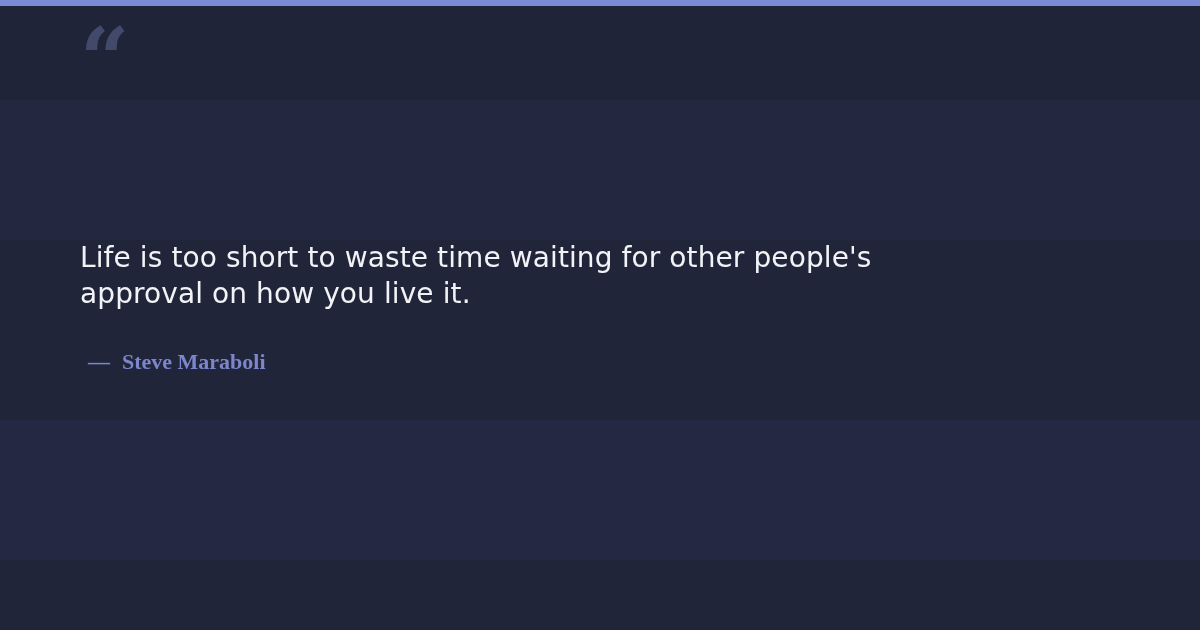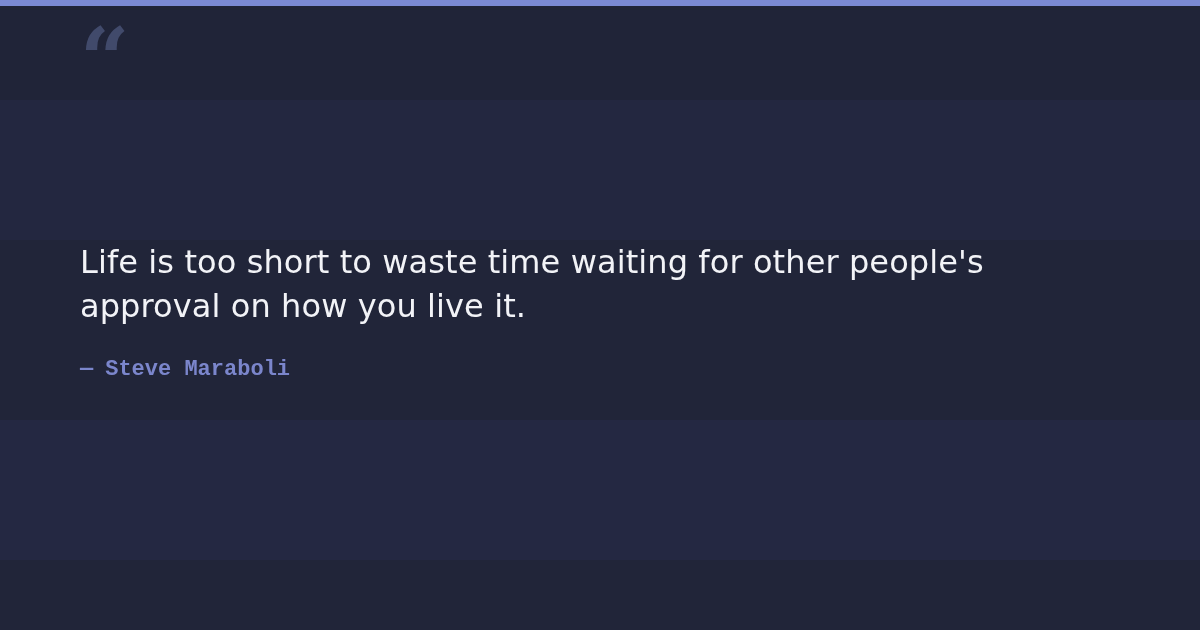--- a/index.html
+++ b/index.html
@@ -59,32 +59,32 @@
   .content-block {
     position: absolute;
     left: 80px;
     top: 240px;
     width: 1040px;
   }
 
   .quote-text {
     margin: 0;
     font-family: "DejaVu Sans", sans-serif;
-    font-size: 32px;
+    font-size: 28px;
     font-weight: 400;
-    line-height: 44px;
+    line-height: 36px;
     letter-spacing: 0.1px;
     color: #f2f3f7;
     max-width: 910px;
   }
 
   .attribution {
-    margin: 0;
+    margin: 8px;
     padding-top: 28px;
-    font-family: Liberation Mono, monospace;
+    font-family: Liberation Serif, serif;
     font-size: 22px;
     font-weight: 700;
     line-height: 28px;
     color: #7b86cc;
     white-space: nowrap;
   }
 
   .attribution .dash {
     display: inline-block;
     padding-right: 12px;

